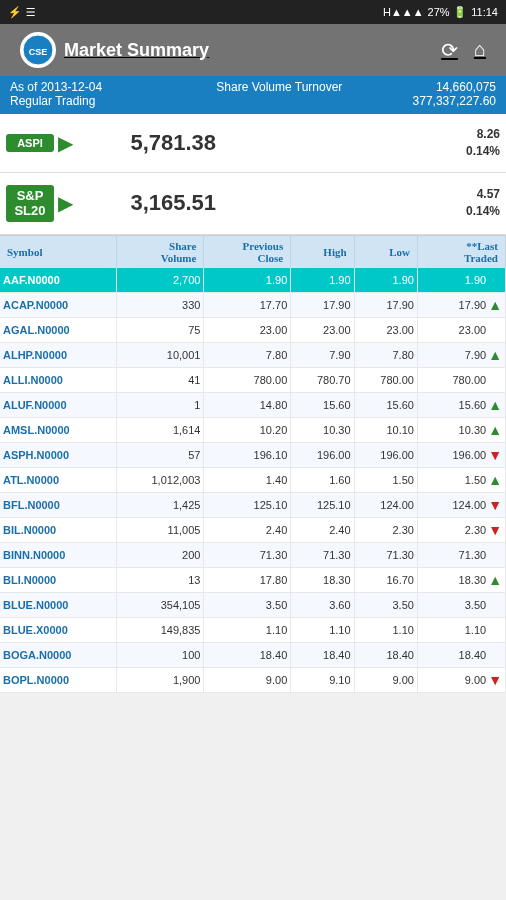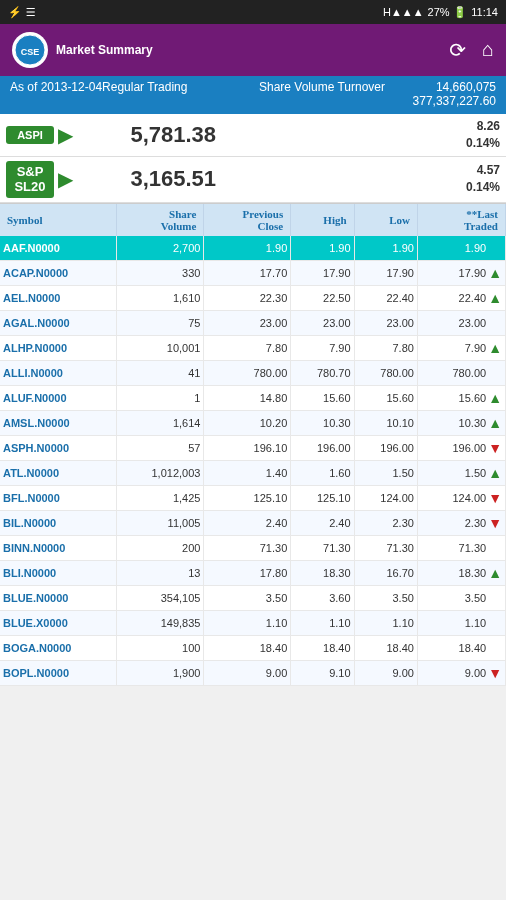--- a/index.html
+++ b/index.html
@@ -21,62 +21,63 @@
       align-items: center;
       justify-content: space-between;
       padding: 0 8px;
       font-size: 11px;
     }
     .status-left { display: flex; align-items: center; gap: 4px; }
     .status-right { display: flex; align-items: center; gap: 4px; }
 
     
     .header {
-      background: #701a75;
+      background: #737373;
       height: 52px;
       display: flex;
       align-items: center;
-      padding: 0 12px;
+      padding: 0 20px;
       justify-content: space-between;
+      text-decoration: underline;
     }
     .header-left { display: flex; align-items: center; gap: 8px; }
     .header-logo {
       width: 36px; height: 36px;
       background: #fff;
       border-radius: 50%;
       display: flex; align-items: center; justify-content: center;
       font-size: 10px; color: #333; font-weight: bold;
     }
-    .header-title { color: #fff; font-size: 12px; font-weight: bold; }
+    .header-title { color: #fff; font-size: 18px; font-weight: bold; }
     .header-icons { display: flex; gap: 16px; }
     .header-icon { color: #fff; font-size: 20px; cursor: pointer; }
 
     
     .info-bar {
       background: #1a7fc1;
       padding: 4px 10px 6px 10px;
       color: #fff;
       font-size: 12px;
       display: flex;
       justify-content: space-between;
       align-items: flex-start;
     }
-    .info-left { display: flex; flex-direction: row; }
+    .info-left { display: flex; flex-direction: column; }
     .info-center { text-align: center; margin-left: 44px; }
     .info-right { text-align: right; }
 
     
     .index-section {
       background: #e8f0f8;
       border-bottom: 1px solid #ccc;
     }
     .index-row {
       display: flex;
       align-items: center;
-      padding: 4px 6px;
+      padding: 12px 6px;
       border-bottom: 1px solid #ddd;
       background: #fff;
     }
     .index-row:first-child { background: #fff; }
     .index-badge {
       background: #2e8b2e;
       color: #fff;
       padding: 3px 6px;
       border-radius: 3px;
       font-size: 11px;
@@ -243,30 +244,20 @@
     <td>ACAP.N0000</td>
     <td>330</td>
     <td>17.70</td>
     <td>17.90</td>
     <td>17.90</td>
     <td>
             <div class="last-col">17.90<span class="arrow-up">▲</span></div>
           </td>
   </tr>
         <tr>
-    <td>AEL.N0000</td>
-    <td>1,610</td>
-    <td>22.30</td>
-    <td>22.50</td>
-    <td>22.40</td>
-    <td>
-            <div class="last-col">22.40<span class="arrow-up">▲</span></div>
-          </td>
-  </tr>
-        <tr>
     <td>AGAL.N0000</td>
     <td>75</td>
     <td>23.00</td>
     <td>23.00</td>
     <td>23.00</td>
     <td>
             <div class="last-col">23.00<span class="arrow-none">▲</span></div>
           </td>
   </tr>
         <tr>

